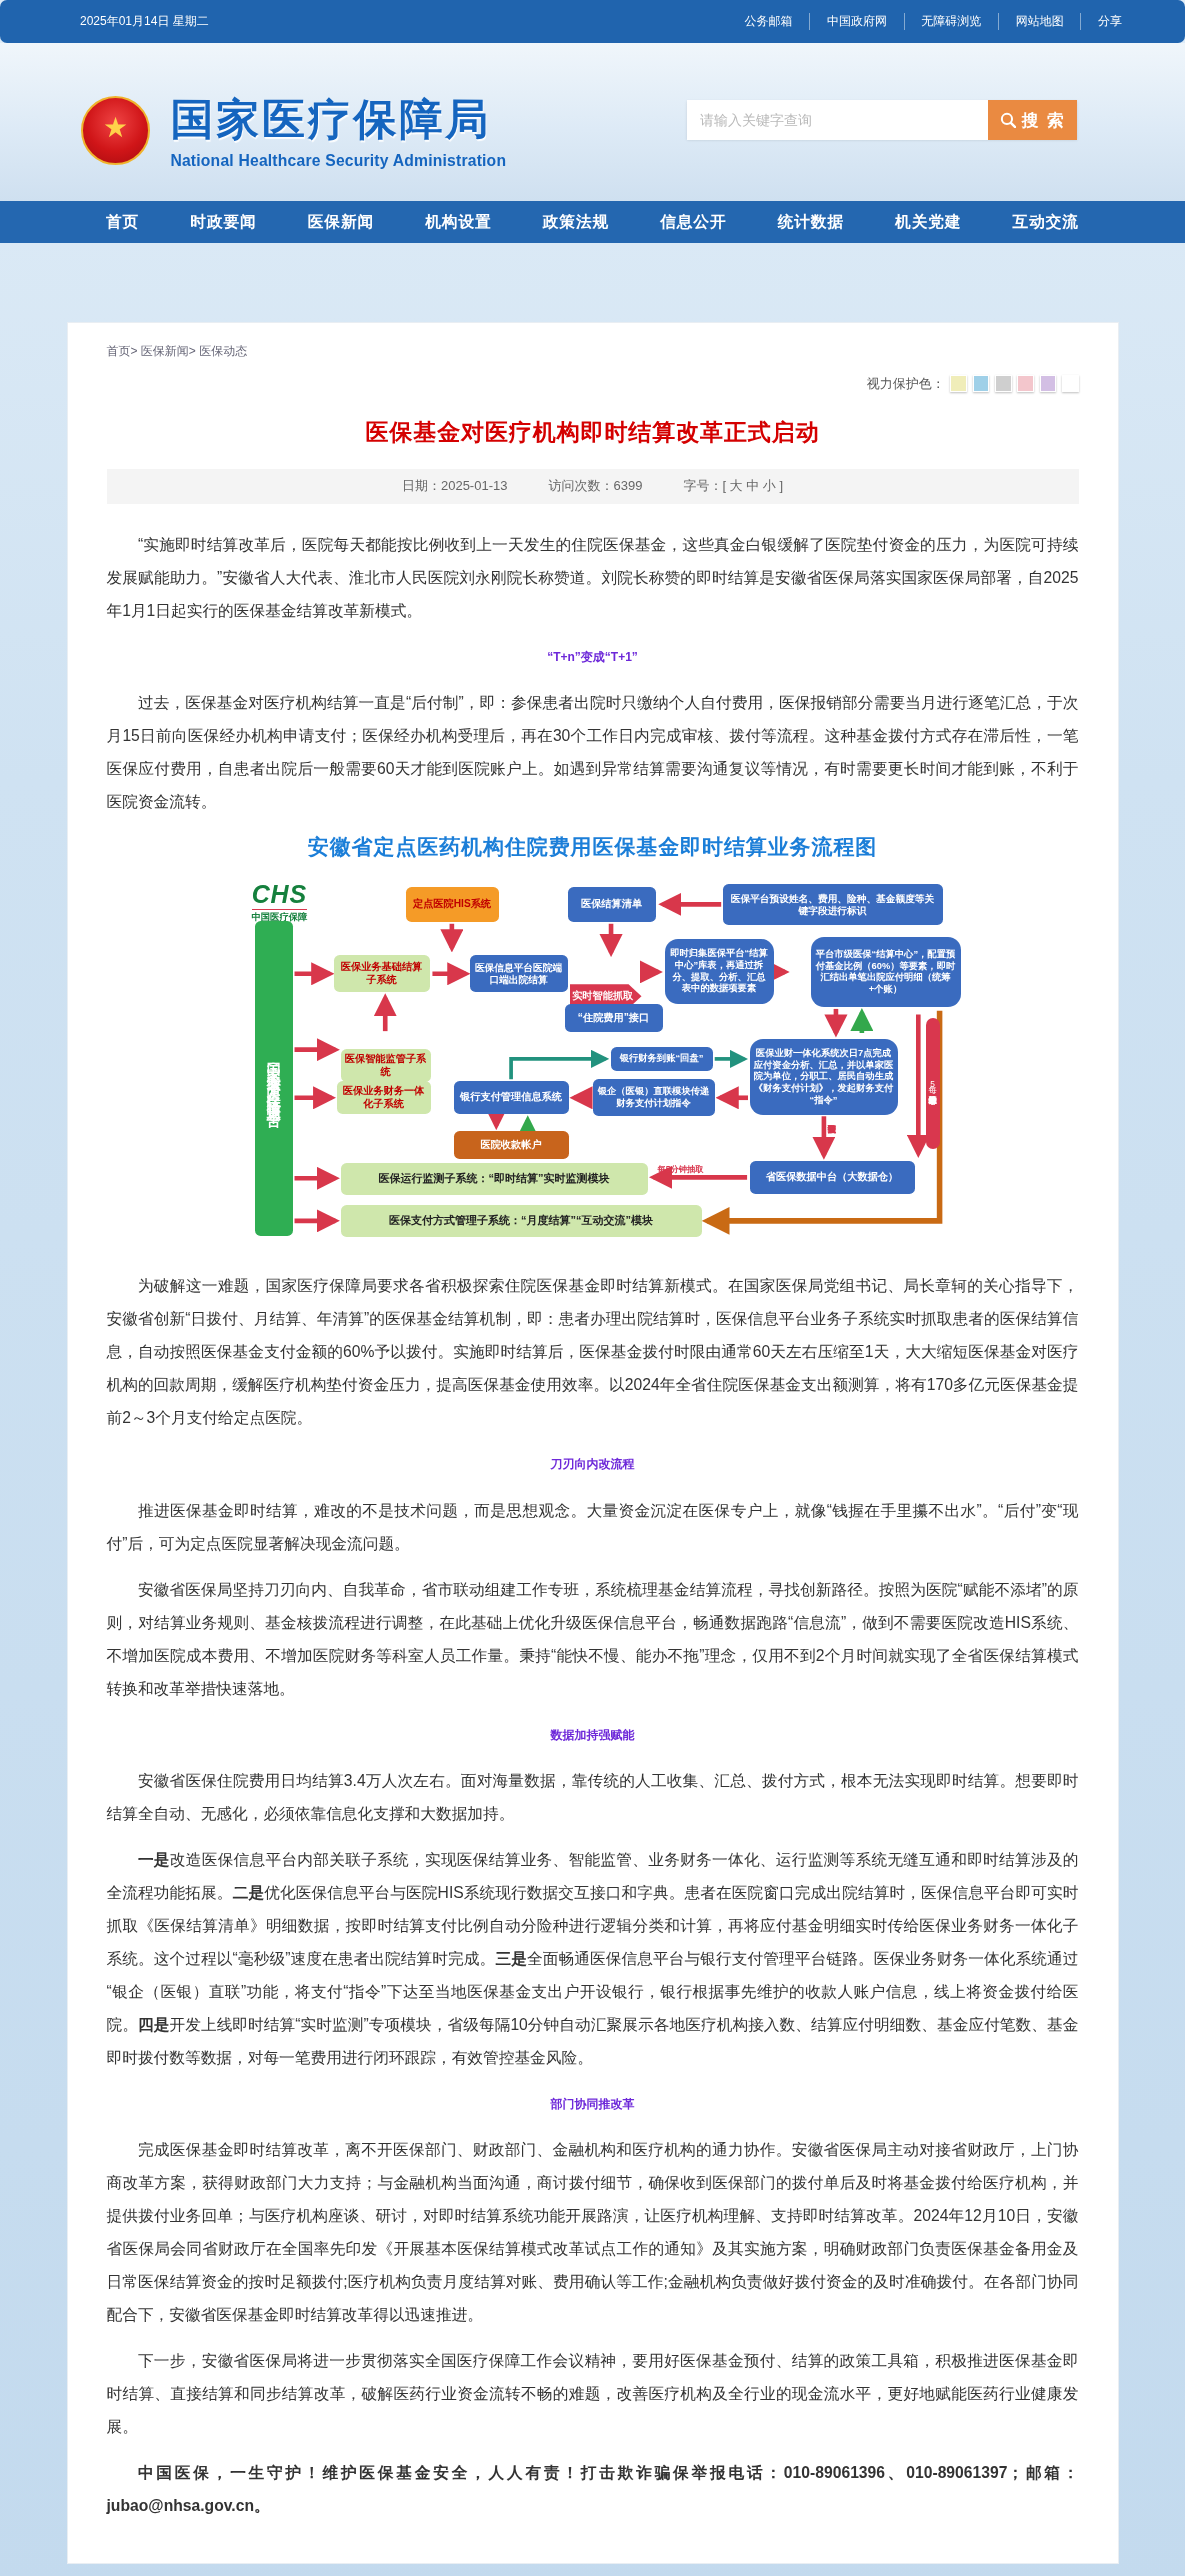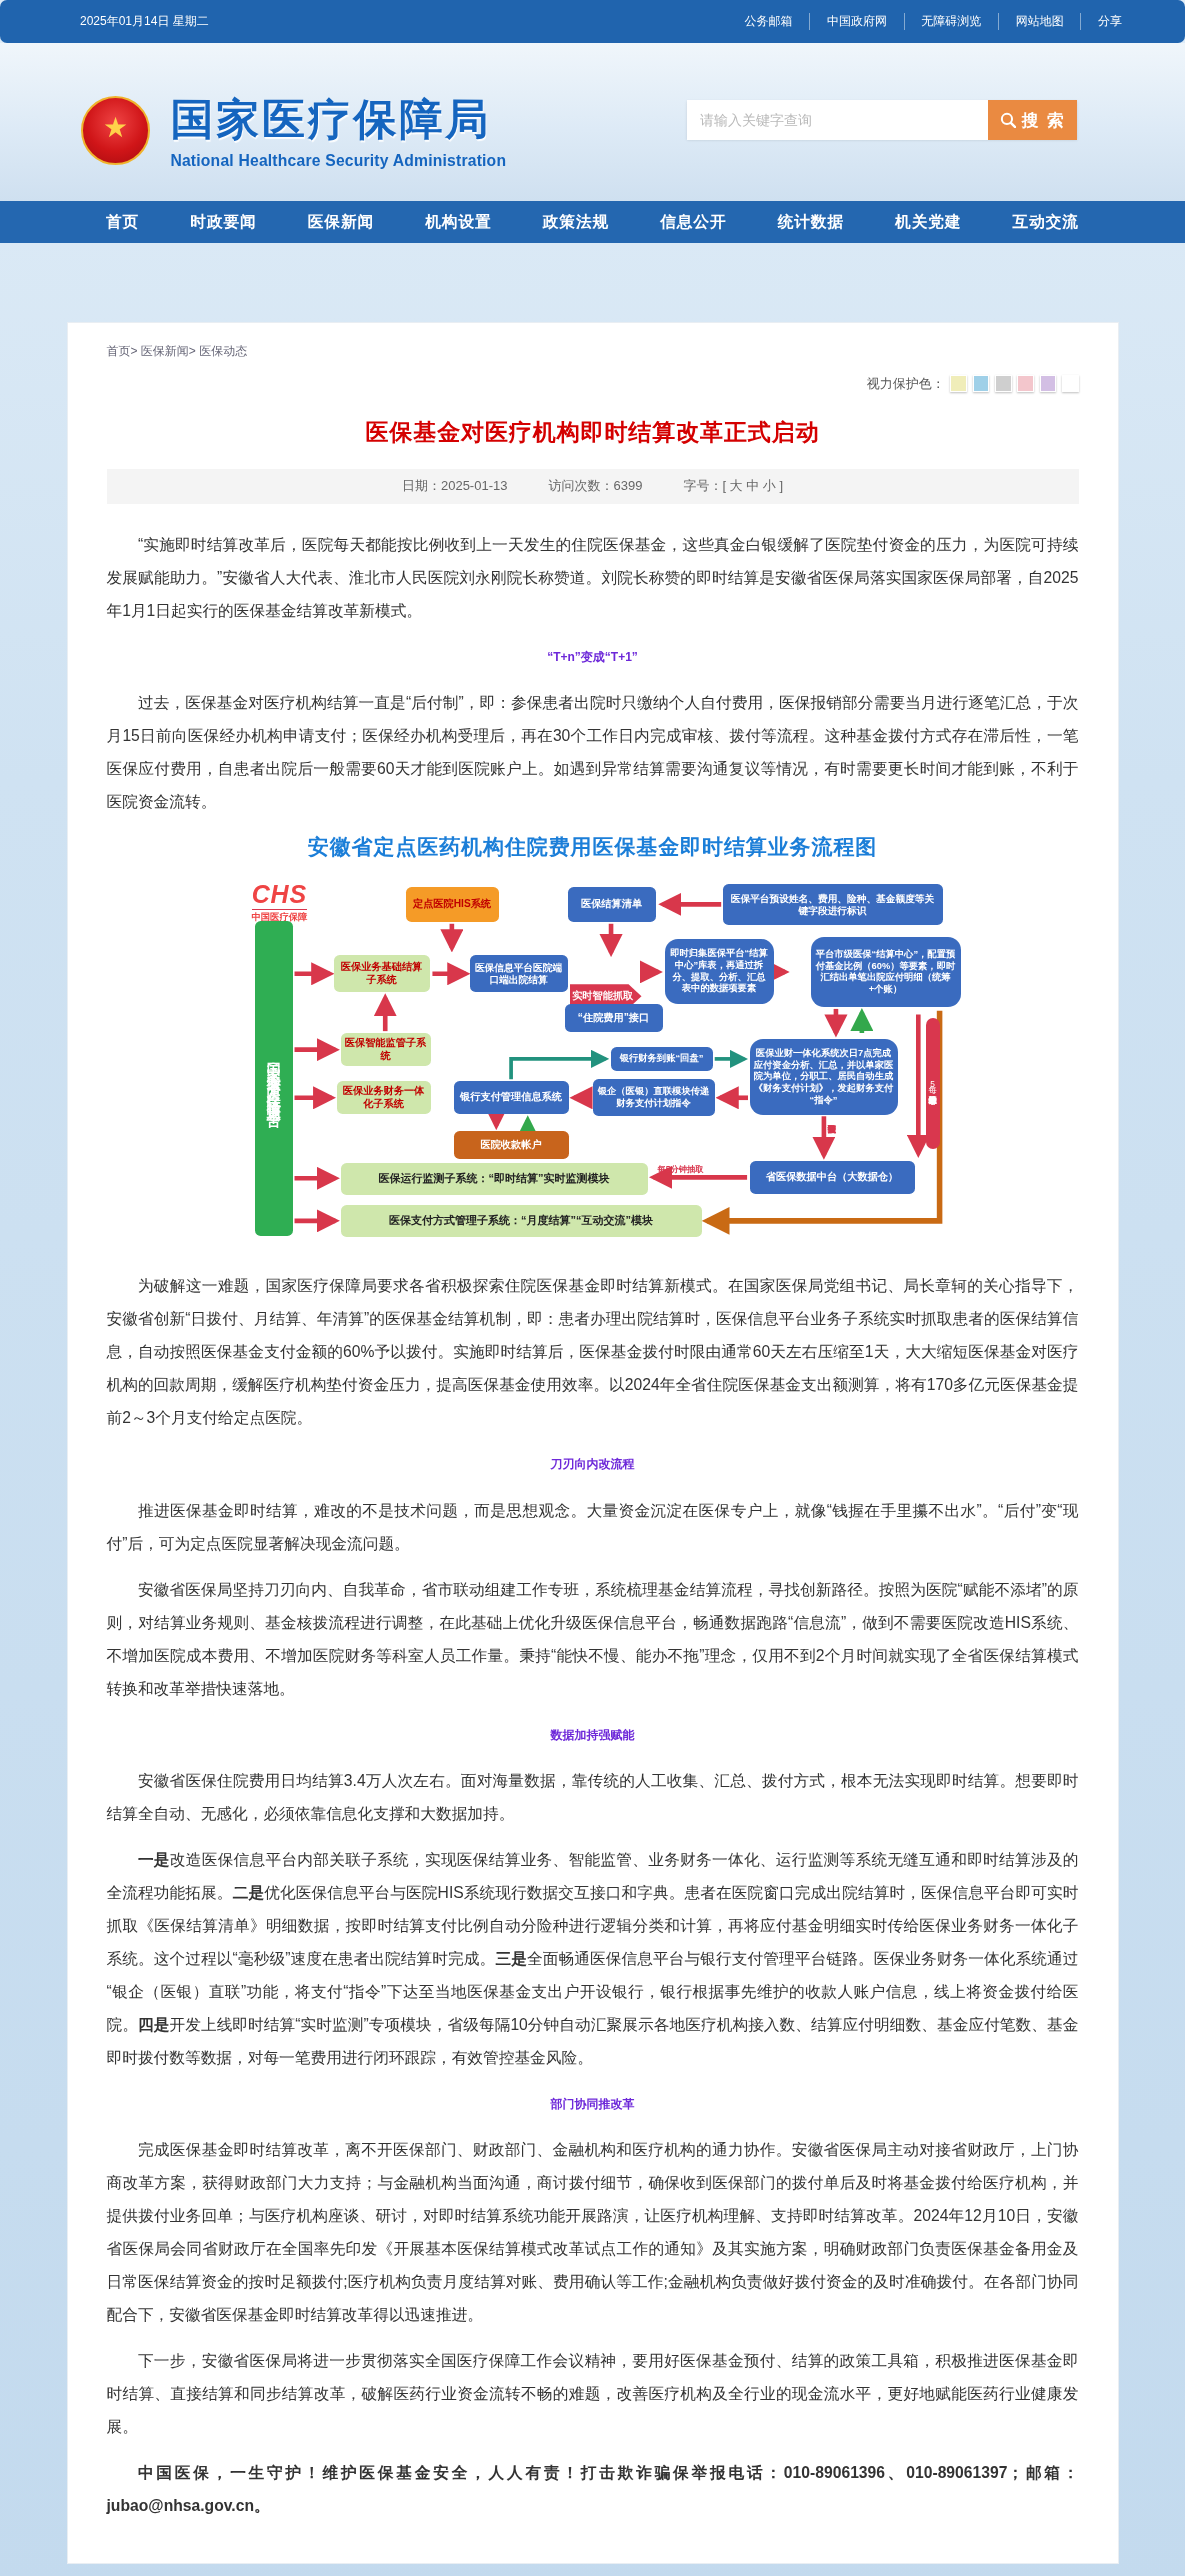--- a/index.html
+++ b/index.html
@@ -54,21 +54,21 @@
   .fc-arrows { position:absolute; left:0; top:0; }
   .fb { position:absolute; display:flex; align-items:center; justify-content:center; text-align:center; font-size:10.2px; font-weight:bold; line-height:1.25; padding:1.9px 3.7px; border-radius:5.6px; }
   .fb.blue { background:#3a6bbf; color:#fff; }
   .fb.blue-r { background:#3a6bbf; color:#fff; border-radius:13px; font-size:9.3px; }
   .fb.lgreen { background:#cfe7ac; color:#c00000; }
   .fb.lgreen-k { background:#cfe7ac; color:#222; font-size:11px; }
   .fb.orange { background:#f59b27; color:#c00000; }
   .fb.dorange { background:#c8641c; color:#fff; }
   .fc-bar { position:absolute; background:#2fae53; color:#fff; border-radius:5.6px; writing-mode:vertical-lr; text-orientation:upright; display:flex; align-items:center; justify-content:center; font-size:14px; font-weight:bold; letter-spacing:3.7px; }
   .fc-grab { position:absolute; background:#d9374e; color:#fff; font-size:10.2px; font-weight:bold; display:flex; align-items:center; justify-content:center; clip-path:polygon(0 0,82% 0,100% 50%,82% 100%,0 100%); padding-right:5.6px; }
-  .fc-chs { position:absolute; color:#ef4444; text-align:center; line-height:1; }
+  .fc-chs { position:absolute; color:#15803d; text-align:center; line-height:1; }
   .fc-chs .big { font-size:25px; font-weight:bold; font-style:italic; letter-spacing:0.9px; border-bottom:1.9px solid #d9374e; padding-bottom:1.9px; }
   .fc-chs .small { font-size:9.3px; font-weight:bold; margin-top:2.8px; }
   .fc-vlabel { position:absolute; writing-mode:vertical-lr; text-orientation:upright; font-size:8.3px; color:#fff; background:#d9374e; border-radius:7.4px; display:flex; align-items:center; justify-content:center; line-height:1; }
   .fc-vlabel2 { position:absolute; writing-mode:vertical-lr; text-orientation:upright; font-size:8.3px; color:#d9374e; font-weight:bold; line-height:1; }
   .fc-slabel { position:absolute; font-size:8.3px; color:#d9374e; font-weight:bold; }
 </style>
 </head>
 <body>
 
 <div class="topbar">
@@ -201,21 +201,21 @@
 
       <div class="fb orange" style="left:167px;top:54px;width:93px;height:35px;">定点医院HIS系统</div>
       <div class="fb blue" style="left:329px;top:54px;width:88px;height:35px;">医保结算清单</div>
       <div class="fb blue" style="left:484px;top:51px;width:220px;height:41px;font-size:9.7px;">医保平台预设姓名、费用、险种、基金额度等关键字段进行标识</div>
       <div class="fb lgreen" style="left:95px;top:122px;width:96px;height:37px;">医保业务基础结算子系统</div>
       <div class="fb blue" style="left:231px;top:122px;width:98px;height:37px;font-size:9.7px;">医保信息平台医院端口端出院结算</div>
       <div class="fc-grab" style="left:331px;top:127px;width:72px;height:24px;margin-top:24px;">实时智能抓取</div>
       <div class="fb blue-r" style="left:426px;top:106px;width:109px;height:65px;">即时归集医保平台“结算中心”库表，再通过拆分、提取、分析、汇总表中的数据项要素</div>
       <div class="fb blue-r" style="left:572px;top:104px;width:150px;height:70px;">平台市级医保“结算中心”，配置预付基金比例（60%）等要素，即时汇结出单笔出院应付明细（统筹+个账）</div>
       <div class="fb blue" style="left:326px;top:171px;width:98px;height:28px;">“住院费用”接口</div>
-      <div class="fb lgreen" style="left:102px;top:200px;width:90px;height:33px;">医保智能监管子系统</div>
+      <div class="fb lgreen" style="left:102px;top:216px;width:90px;height:33px;">医保智能监管子系统</div>
       <div class="fb blue" style="left:372px;top:214px;width:102px;height:24px;font-size:9.3px;">银行财务到账“回盘”</div>
       <div class="fb blue-r" style="left:511px;top:206px;width:148px;height:76px;">医保业财一体化系统次日7点完成应付资金分析、汇总，并以单家医院为单位，分职工、居民自动生成《财务支付计划》，发起财务支付“指令”</div>
       <div class="fb lgreen" style="left:98px;top:248px;width:94px;height:33px;">医保业务财务一体化子系统</div>
       <div class="fb blue" style="left:215px;top:248px;width:115px;height:33px;">银行支付管理信息系统</div>
       <div class="fb blue" style="left:354px;top:246px;width:122px;height:37px;font-size:9.3px;">银企（医银）直联模块传递财务支付计划指令</div>
       <div class="fb dorange" style="left:215px;top:298px;width:115px;height:28px;">医院收款帐户</div>
       <div class="fb lgreen-k" style="left:102px;top:330px;width:307px;height:31.5px;">医保运行监测子系统：“即时结算”实时监测模块</div>
       <div class="fb blue" style="left:511px;top:328px;width:165px;height:33px;">省医保数据中台（大数据仓）</div>
       <div class="fb lgreen-k" style="left:102px;top:372px;width:361px;height:31.5px;">医保支付方式管理子系统：“月度结算”“互动交流”模块</div>
       <div class="fc-slabel" style="left:419px;top:331px;">每5分钟抽取</div>

